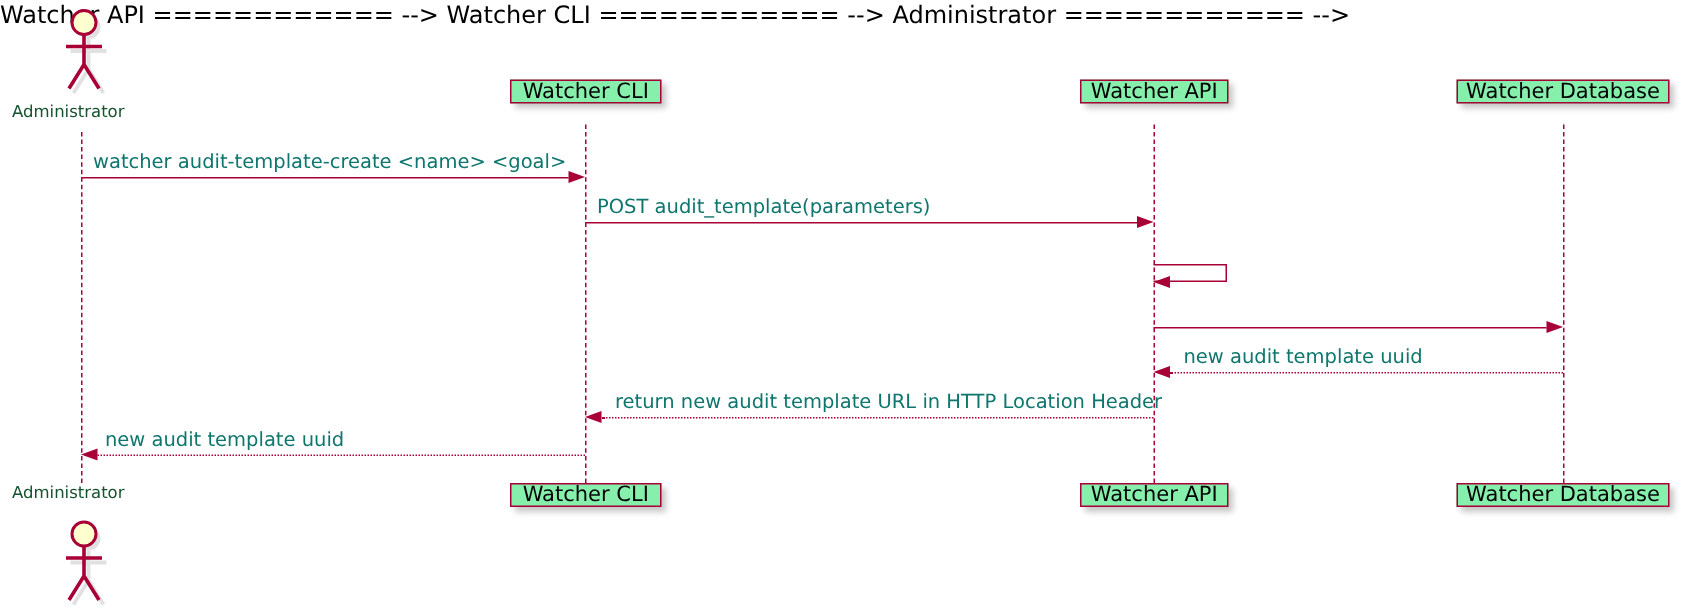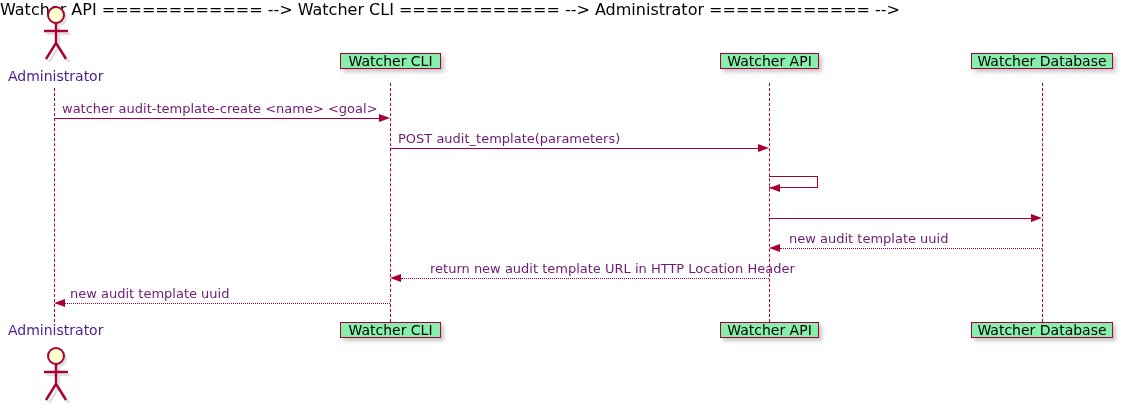--- a/index.html
+++ b/index.html
@@ -41,38 +41,38 @@
 
   
   .actor {
     position: absolute;
     width: 44px;
     height: 56px;
   }
   .actor svg { display: block; overflow: visible; }
   .actor-label {
     position: absolute;
-    font-size: 14px;
-    color: #4c1d95;
+    font-size: 11px;
+    color: #14532d;
     white-space: nowrap;
   }
 
   
   .msg-line {
     position: absolute;
     height: 0;
     border-top: 1px solid #A80036;
   }
   .msg-line.dotted {
     border-top: 1px dotted #A80036;
   }
   .msg-label {
     position: absolute;
     font-size: 13px;
-    color: #701a75;
+    color: #0f766e;
     white-space: nowrap;
     line-height: 15px;
   }
   .arrowhead {
     position: absolute;
     width: 0;
     height: 0;
   }
   .arrowhead.right {
     border-top: 4.5px solid transparent;
@@ -151,21 +151,21 @@
   
   <div class="msg-line" style="left:769px; top:218px; width:262px;"></div>
   <div class="arrowhead right" style="left:1031px; top:213.5px;"></div>
 
    Watcher API ============ --&gt;
   <div class="msg-label" style="left:789px; top:231px;">new audit template uuid</div>
   <div class="msg-line dotted" style="left:780px; top:248px; width:262px;"></div>
   <div class="arrowhead left" style="left:769px; top:243.5px;"></div>
 
    Watcher CLI ============ --&gt;
-  <div class="msg-label" style="left:430px; top:261px;text-align:right;">return new audit template URL in HTTP Location Header</div>
+  <div class="msg-label" style="left:410px; top:261px;text-align:right;">return new audit template URL in HTTP Location Header</div>
   <div class="msg-line dotted" style="left:401px; top:278px; width:368px;"></div>
   <div class="arrowhead left" style="left:390px; top:273.5px;"></div>
 
    Administrator ============ --&gt;
   <div class="msg-label" style="left:70px; top:286px;">new audit template uuid</div>
   <div class="msg-line dotted" style="left:65px; top:303px; width:325px;"></div>
   <div class="arrowhead left" style="left:54px; top:298.5px;"></div>
 
   
   <div class="actor-label" style="left:8px; top:322px;">Administrator</div>

